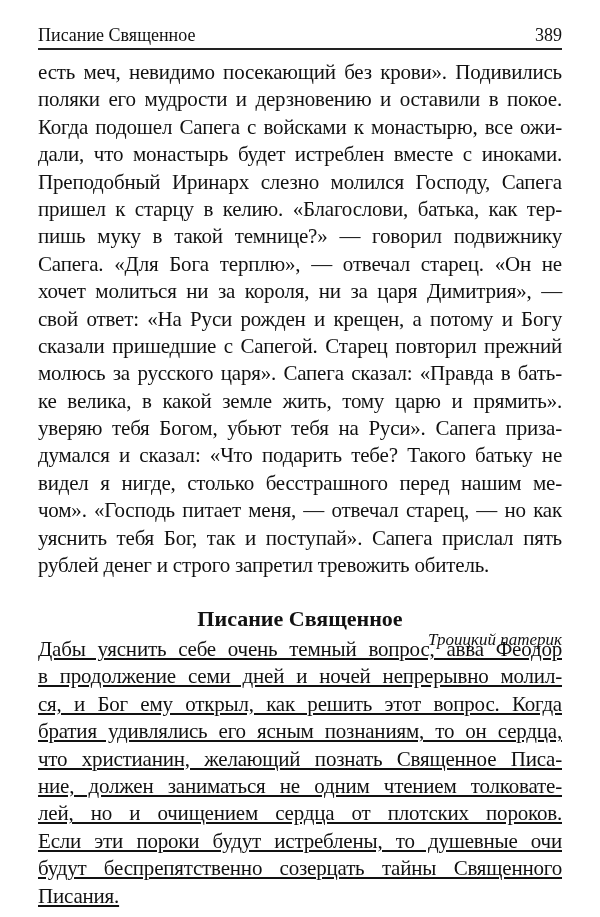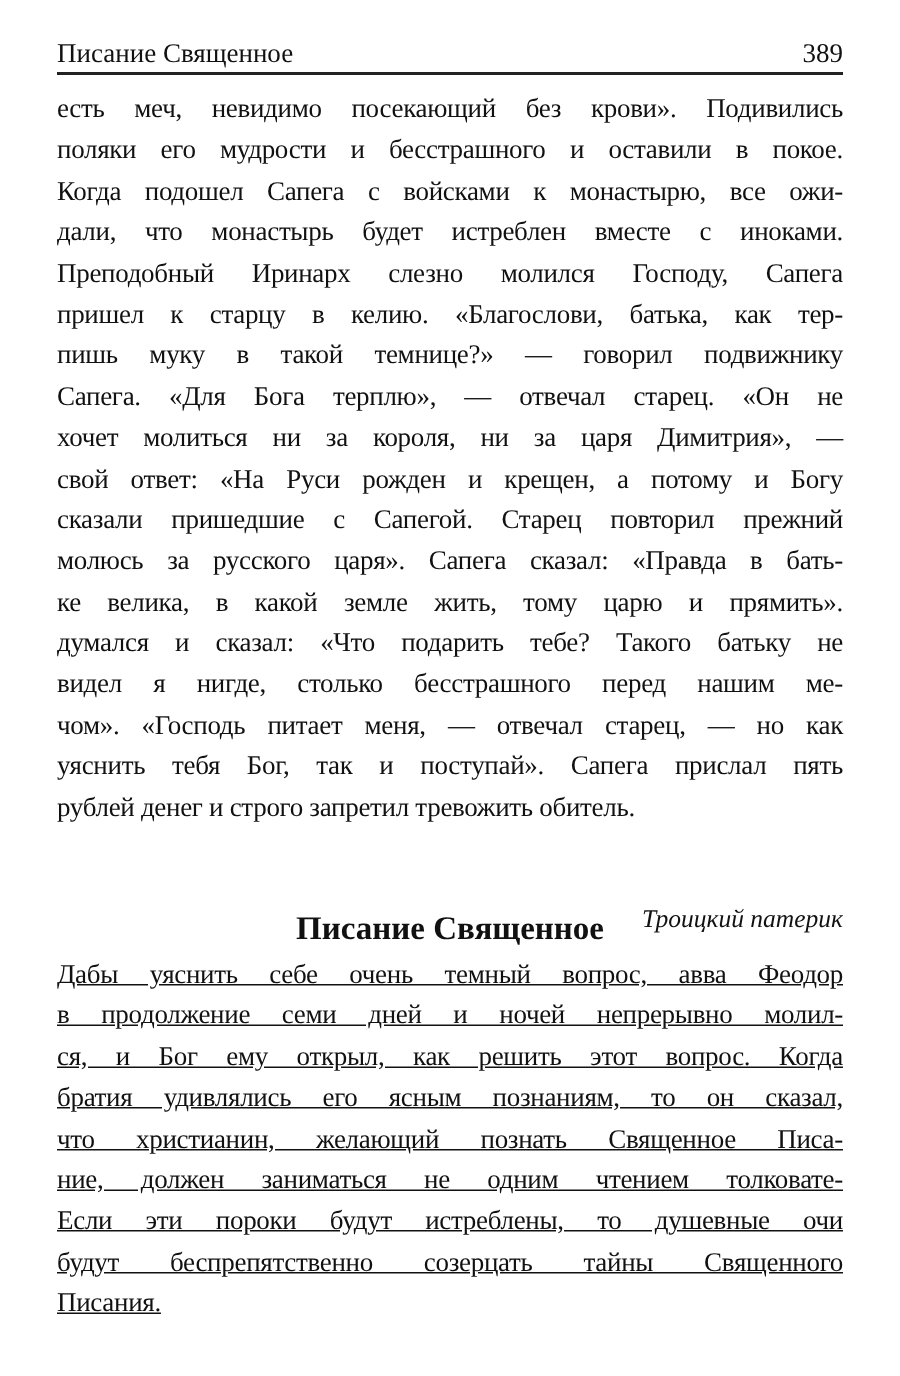--- a/index.html
+++ b/index.html
@@ -14,21 +14,21 @@
     display: flex; justify-content: space-between; align-items: baseline;
     font-size: 18px; line-height: 22px;
   }
   .header-rule {
     position: absolute; top: 48px; left: 0; width: 524px; height: 0;
     border-top: 2px solid #222;
   }
   .block { position: absolute; left: 0; width: 524px; }
   .line {
     display: block; height: 27.4px; line-height: 27.4px;
-    font-size: 18px; white-space: nowrap;
+    font-size: 21px; white-space: nowrap;
     text-align: justify; text-align-last: justify;
     letter-spacing: -0.2px;
   }
   .line.last { text-align-last: left; }
   .attribution {
     display: block; text-align: right; font-style: italic;
     font-size: 17px; height: 26px; line-height: 26px; margin-top: 48px;
   }
   .section-title {
     position: absolute; left: 0; width: 524px; text-align: center;
@@ -41,49 +41,51 @@
 <div class="page">
 
   <div class="running-header">
     <span>Писание Священное</span>
     <span>389</span>
   </div>
   <div class="header-rule"></div>
 
   <div class="block" style="top:59px;">
     <span class="line">есть меч, невидимо посекающий без крови». Подивились</span>
-    <span class="line">поляки его мудрости и бесстрашного и оставили в покое.</span>
+    <span class="line">поляки его мудрости и дерзновению и оставили в покое.</span>
     <span class="line">Когда подошел Сапега с войсками к монастырю, все ожи-</span>
     <span class="line">дали, что монастырь будет истреблен вместе с иноками.</span>
     <span class="line">Преподобный Иринарх слезно молился Господу, Сапега</span>
     <span class="line">пришел к старцу в келию. «Благослови, батька, как тер-</span>
     <span class="line">пишь муку в такой темнице?» — говорил подвижнику</span>
     <span class="line">Сапега. «Для Бога терплю», — отвечал старец. «Он не</span>
     <span class="line">хочет молиться ни за короля, ни за царя Димитрия», —</span>
     <span class="line">свой ответ: «На Руси рожден и крещен, а потому и Богу</span>
     <span class="line">сказали пришедшие с Сапегой. Старец повторил прежний</span>
     <span class="line">молюсь за русского царя». Сапега сказал: «Правда в бать-</span>
     <span class="line">ке велика, в какой земле жить, тому царю и прямить».</span>
+    <span class="line">уверяю тебя Богом, убьют тебя на Руси». Сапега приза-</span>
     <span class="line">думался и сказал: «Что подарить тебе? Такого батьку не</span>
     <span class="line">видел я нигде, столько бесстрашного перед нашим ме-</span>
     <span class="line">чом». «Господь питает меня, — отвечал старец, — но как</span>
     <span class="line">уяснить тебя Бог, так и поступай». Сапега прислал пять</span>
     <span class="line last">рублей денег и строго запретил тревожить обитель.</span>
     <span class="attribution">Троицкий патерик</span>
   </div>
 
   <div class="section-title" style="top:605px;">Писание Священное</div>
 
   <div class="block" style="top:636px;text-decoration:underline;">
     <span class="line">Дабы уяснить себе очень темный вопрос, авва Феодор</span>
     <span class="line">в продолжение семи дней и ночей непрерывно молил-</span>
     <span class="line">ся, и Бог ему открыл, как решить этот вопрос. Когда</span>
-    <span class="line">братия удивлялись его ясным познаниям, то он сказал,</span>
+    <span class="line">братия удивлялись его ясным познаниям, то он сердца,</span>
     <span class="line">что христианин, желающий познать Священное Писа-</span>
     <span class="line">ние, должен заниматься не одним чтением толковате-</span>
+    <span class="line">лей, но и очищением сердца от плотских пороков.</span>
     <span class="line">Если эти пороки будут истреблены, то душевные очи</span>
     <span class="line">будут беспрепятственно созерцать тайны Священного</span>
     <span class="line last">Писания.</span>
   </div>
   <div class="block" style="top:870px;">
     <span class="attribution">Достопамятные сказания</span>
   </div>
 
 </div>
 

